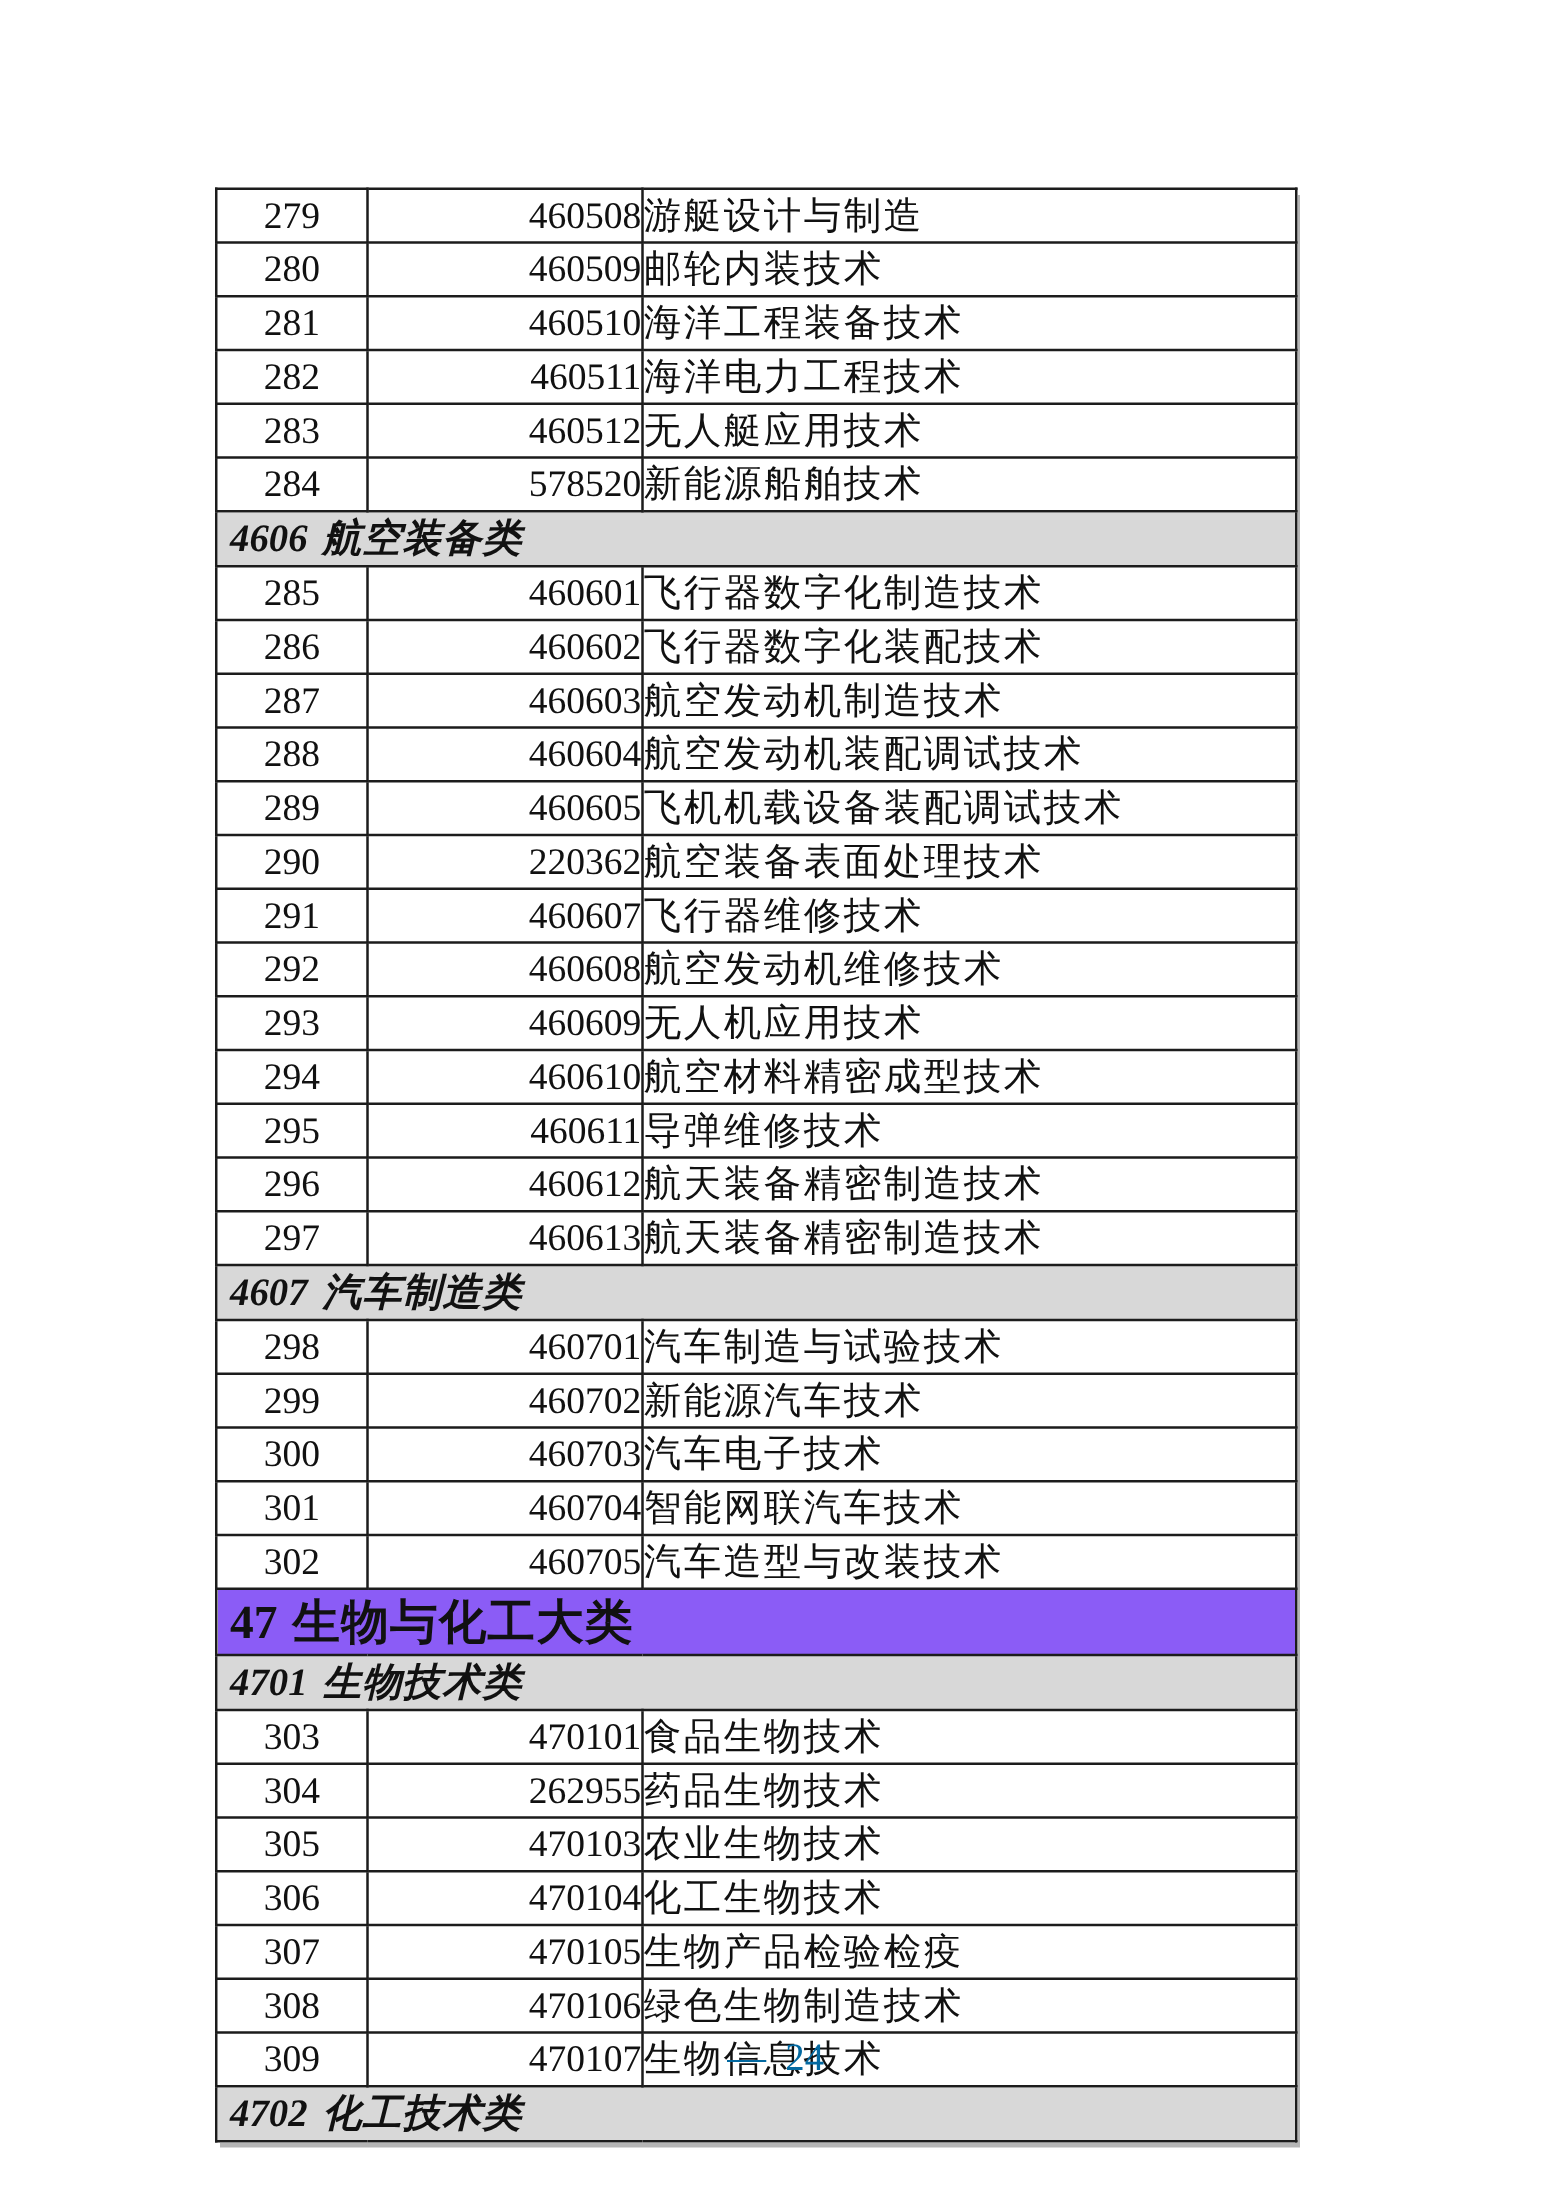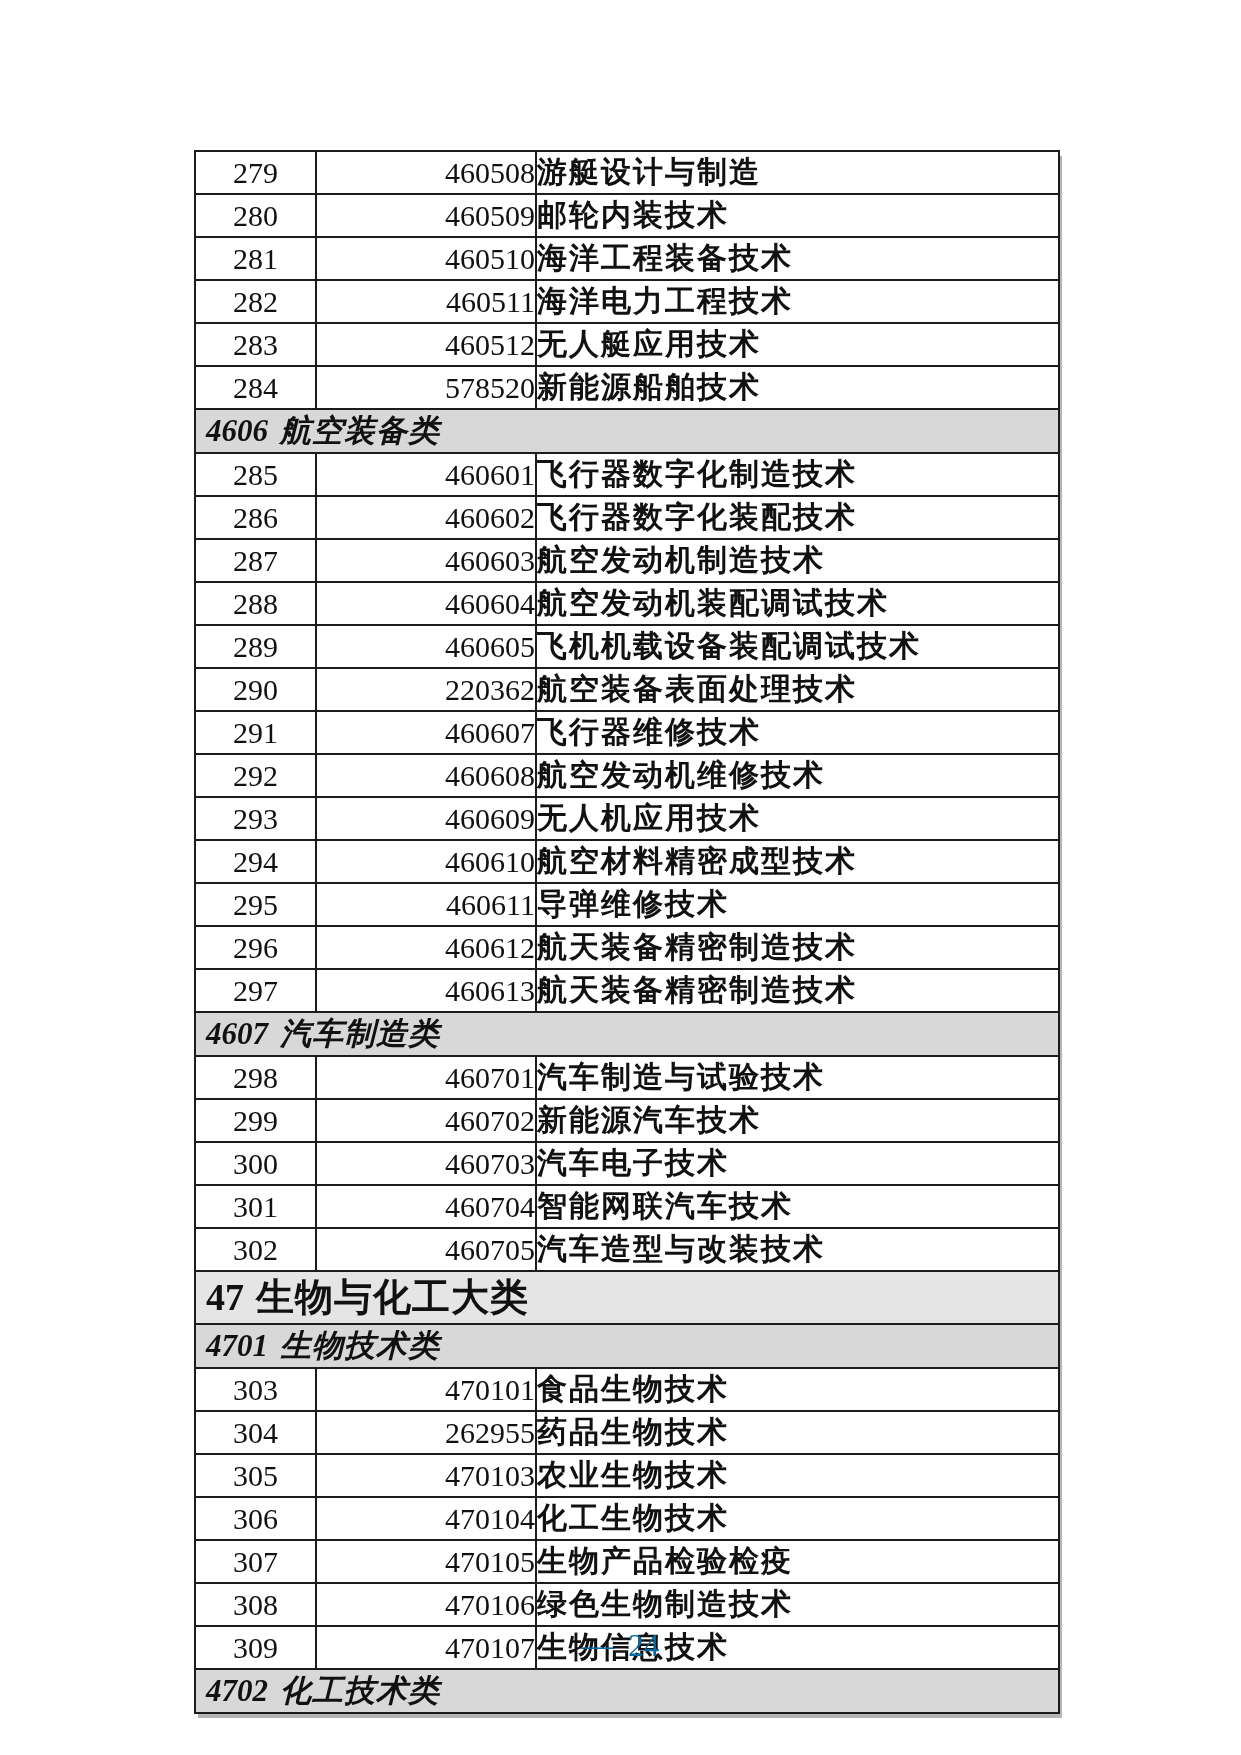--- a/index.html
+++ b/index.html
@@ -11,54 +11,54 @@
     position: relative;
     width: 1241px;
     height: 1755px;
     background: #ffffff;
     overflow: hidden;
     font-family: "Liberation Serif", "DejaVu Serif", serif;
     color: #111111;
   }
   table.majors {
     position: absolute;
-    left: 194px;
+    left: 172px;
     top: 150px;
     width: 864px;
     border-collapse: collapse;
     table-layout: fixed;
     box-shadow: 3px 5px 0 -1px #b5b5b5;
   }
   table.majors col.c1 { width: 121px; }
   table.majors col.c2 { width: 220px; }
   table.majors col.c3 { width: 523px; }
   table.majors td {
     border: 2px solid #1c1c1c;
     vertical-align: middle;
     padding: 0;
     overflow: hidden;
     white-space: nowrap;
   }
   tr.data-row td { height: 37px; font-size: 30px; background: #ffffff; }
   td.cell-seq  { text-align: center; }
   td.cell-code { text-align: right; }
-  td.cell-name { text-align: left; padding-left: 13px; letter-spacing: 2px; font-weight: bold; }
+  td.cell-name { text-align: left; padding-left: 13px; letter-spacing: 2px; }
   tr.header-row td {
     font-weight: bold;
     text-align: left;
     padding-left: 10px;
   }
   tr.header-row td.hdr-sub {
     background: #d8d8d8;
     height: 41px;
     font-size: 31px;
     font-style: italic;
   }
   tr.header-row td.hdr-major {
-    background: #e5e5e5;
+    background: #8b5cf6;
     height: 46px;
     font-size: 38px;
   }
   .h-title { margin-left: 12px; letter-spacing: 1px; }
   .page-footer {
     position: absolute;
     left: 0;
     right: 0;
     top: 1628px;
     text-align: center;

